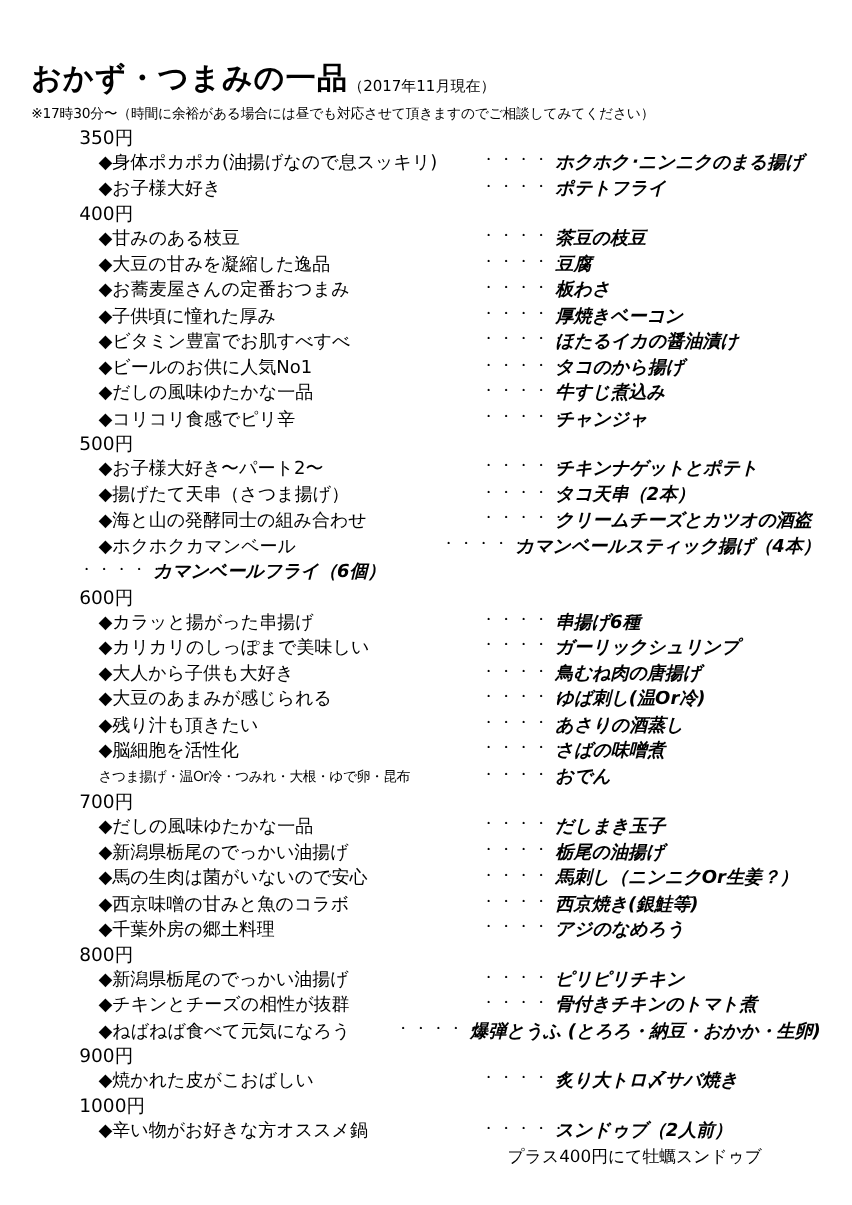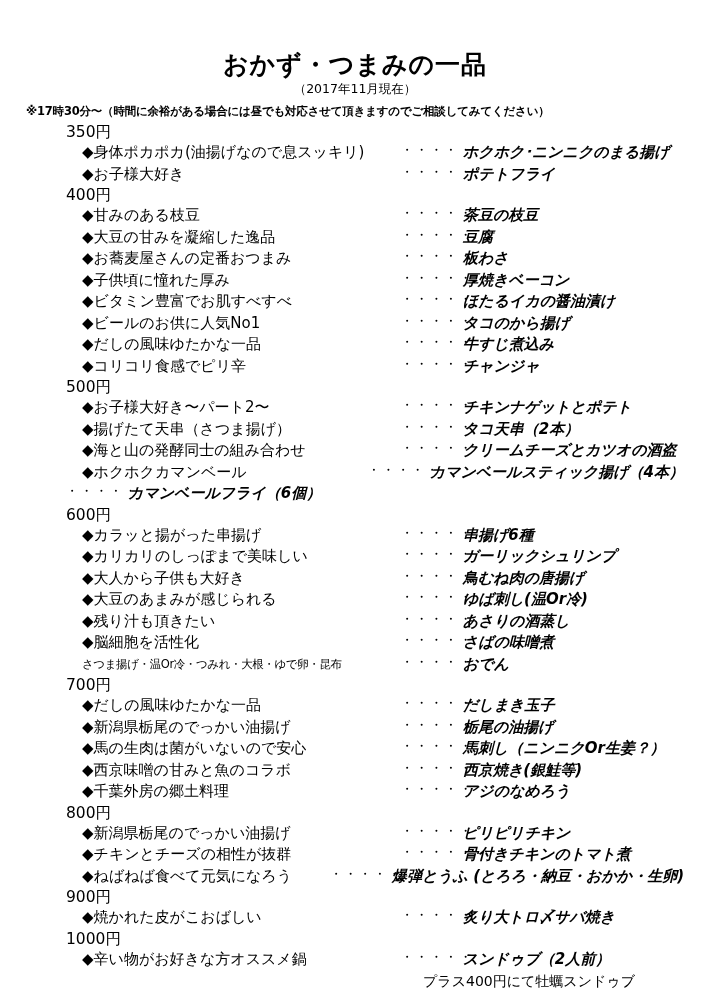--- a/index.html
+++ b/index.html
@@ -17,40 +17,38 @@
   }
   .page {
     width: 710px;
     height: 1004px;
     box-sizing: border-box;
     padding: 48px 26px 0 26px;
     position: relative;
   }
   .header-row {
     display: flex;
-    align-items: center;
-    flex-direction: column;
+    align-items: flex-end;
   }
   .title {
     font-size: 25px;
     font-weight: bold;
     letter-spacing: 1px;
     white-space: nowrap;
   }
   .title-note {
     font-size: 12.5px;
     white-space: nowrap;
   }
   .subnote {
     font-size: 11.5px;
     margin-top: 6px;
     margin-bottom: 4px;
     letter-spacing: -0.2px;
     white-space: nowrap;
-    font-weight: bold;
   }
   .price-group {
     margin-top: 1px;
     margin-left: 40px;
   }
   .price-label {
     font-size: 15.5px;
     font-weight: normal;
     line-height: 19px;
     margin-left: 0px;

